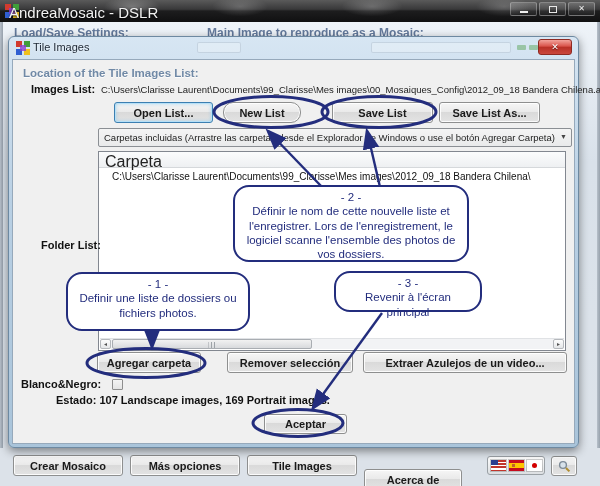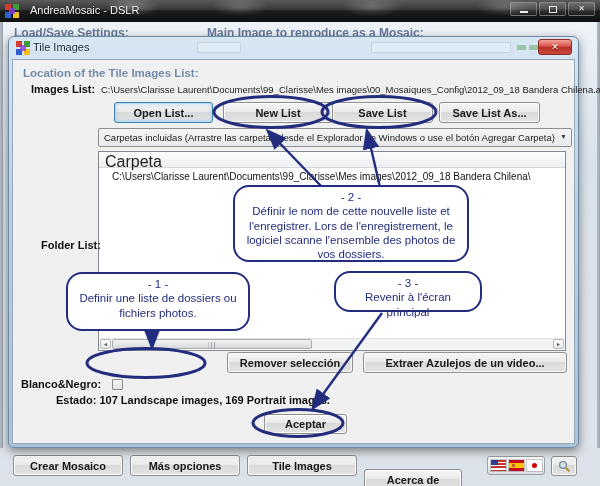--- a/index.html
+++ b/index.html
@@ -8,21 +8,21 @@
          box-shadow:inset 0 0 0 1px #26292c;}
 
   
   .titlebar{position:absolute;left:0;top:0;width:600px;height:22px;z-index:1;
     background:
       radial-gradient(40px 14px at 22% 30%, rgba(255,255,255,.28), rgba(255,255,255,0) 70%),
       radial-gradient(40px 14px at 40% 30%, rgba(255,255,255,.20), rgba(255,255,255,0) 70%),
       radial-gradient(44px 14px at 62% 30%, rgba(255,255,255,.22), rgba(255,255,255,0) 70%),
       radial-gradient(40px 14px at 84% 30%, rgba(255,255,255,.20), rgba(255,255,255,0) 70%),
       linear-gradient(#5a5a5a, #39393a 42%, #1d1d1e 50%, #101011);}
-  .titlebar .app-title{position:absolute;left:30px;top:4px;font-size:11px;color:#f2f2f2;
+  .titlebar .app-title{position:absolute;left:9px;top:4px;font-size:15px;color:#f2f2f2;
     text-shadow:0 1px 2px #000;}
   .titlebar .app-icon{position:absolute;left:5px;top:4px;width:14px;height:14px;}
   .win-controls{position:absolute;right:5px;top:2px;display:flex;gap:2px;}
   .win-btn{width:27px;height:14px;border:1px solid rgba(255,255,255,.28);border-radius:2px;
     background:linear-gradient(rgba(255,255,255,.18),rgba(255,255,255,.04));
     display:flex;align-items:center;justify-content:center;color:#eee;font-size:8px;line-height:1;}
   .win-btn .minbar{width:8px;height:2px;background:#eee;margin-top:6px;}
   .win-btn .maxbox{width:8px;height:7px;border:1.5px solid #e8e8e8;}
 
   .main-body{position:absolute;left:0;top:22px;right:0;bottom:0;z-index:1;
@@ -180,21 +180,21 @@
       </div>
     </div>
     <div class="dlg-body"></div>
 
     <span class="dlg-label-blue" style="left:14px;top:30px;">Location of the Tile Images List:</span>
 
     <span class="dlg-label" style="left:22px;top:46px;">Images List:</span>
     <span class="dlg-path" style="left:92px;top:47px;width:470px;">C:\Users\Clarisse Laurent\Documents\99_Clarisse\Mes images\00_Mosaiques_Config\2012_09_18 Bandera Chilena.amn</span>
 
     <div class="btn btn-default" style="left:105px;top:65px;width:99px;height:21px;">Open List...</div>
-    <div class="btn" style="left:214px;top:65px;width:110px;height:21px;">New List</div>
+    <div class="btn" style="left:214px;top:65px;width:78px;height:21px;border-radius:10px;">New List</div>
     <div class="btn" style="left:323px;top:65px;width:101px;height:21px;">Save List</div>
     <div class="btn" style="left:430px;top:65px;width:101px;height:21px;">Save List As...</div>
 
     <div class="combo">
       <span>Carpetas incluidas (Arrastre las carpetas desde el Explorador de Windows o use el botón Agregar Carpeta)</span>
       <span class="arrow">▼</span>
     </div>
 
     <div class="listbox">
       <div class="list-header">Carpeta</div>
@@ -207,20 +207,21 @@
           <span class="hs-grip"></span>
           </div>
         <div class="hs-arrow" style="right:0;">
           <span>►</span>
           </div>
       </div>
     </div>
 
     <span class="dlg-label" style="left:32px;top:202px;">Folder List:</span>
 
+    <div class="btn" style="left:88px;top:315px;width:104px;height:21px;">Agregar carpeta</div>
     <div class="btn" style="left:218px;top:315px;width:126px;height:21px;">Remover selección</div>
     <div class="btn" style="left:354px;top:315px;width:204px;height:21px;">Extraer Azulejos de un video...</div>
 
     <span class="dlg-label" style="left:12px;top:341px;">Blanco&amp;Negro:</span>
     <span class="checkbox" style="left:103px;top:342px;"></span>
 
     <span class="dlg-label" style="left:47px;top:357px;">Estado: 107 Landscape images, 169 Portrait images.</span>
 
     <div class="btn" style="left:255px;top:377px;width:83px;height:20px;">Aceptar</div>
   </div>

